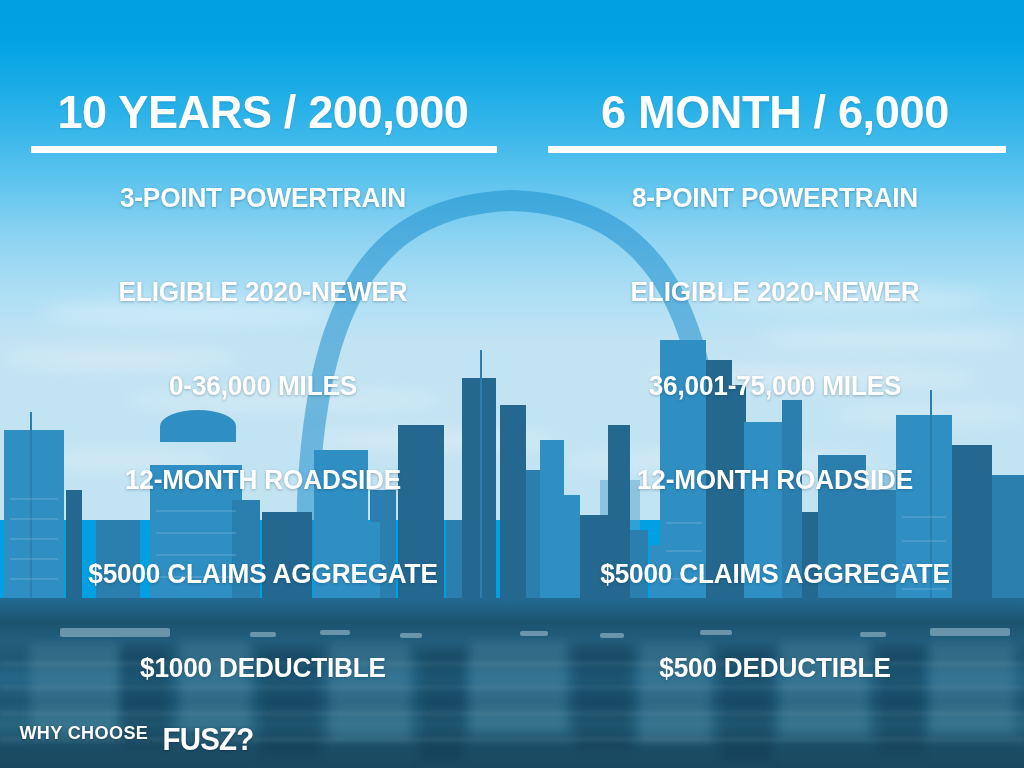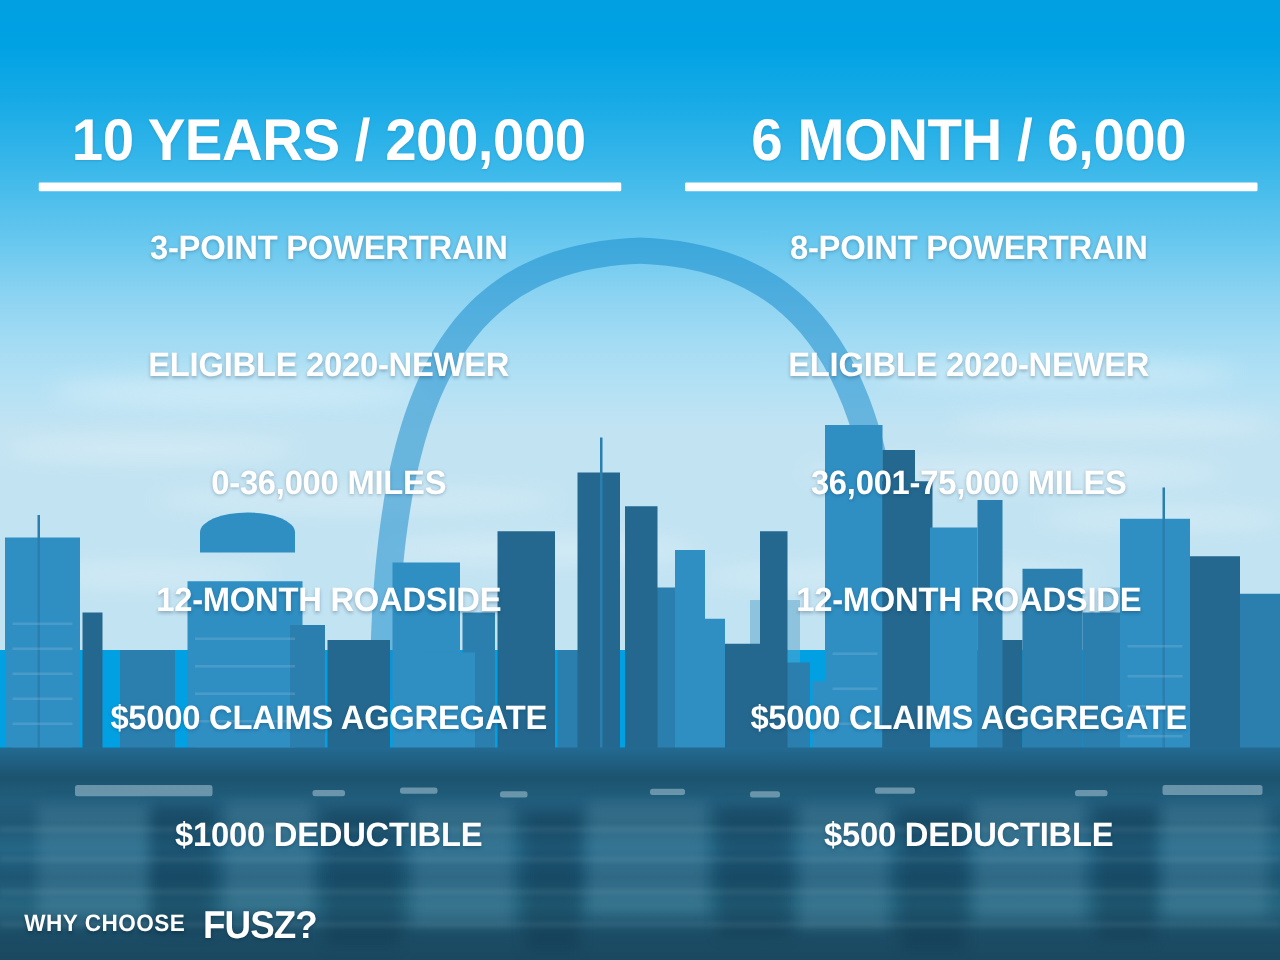--- a/index.html
+++ b/index.html
@@ -155,21 +155,21 @@
     transform: scaleX(.97);
   }
   .item span { display: inline-block; }
 
   
   .brand {
     position: absolute;
     left: 16px;
     bottom: 10px;
     display: flex;
-    align-items: center;
+    align-items: flex-start;
     gap: 8px;
     color: #ffffff;
     text-shadow: 0 1px 3px rgba(0,30,50,.45);
   }
   .brand-pre {
     font-size: 19px;
     font-weight: bold;
     letter-spacing: .4px;
     transform: scaleX(.95);
   }

